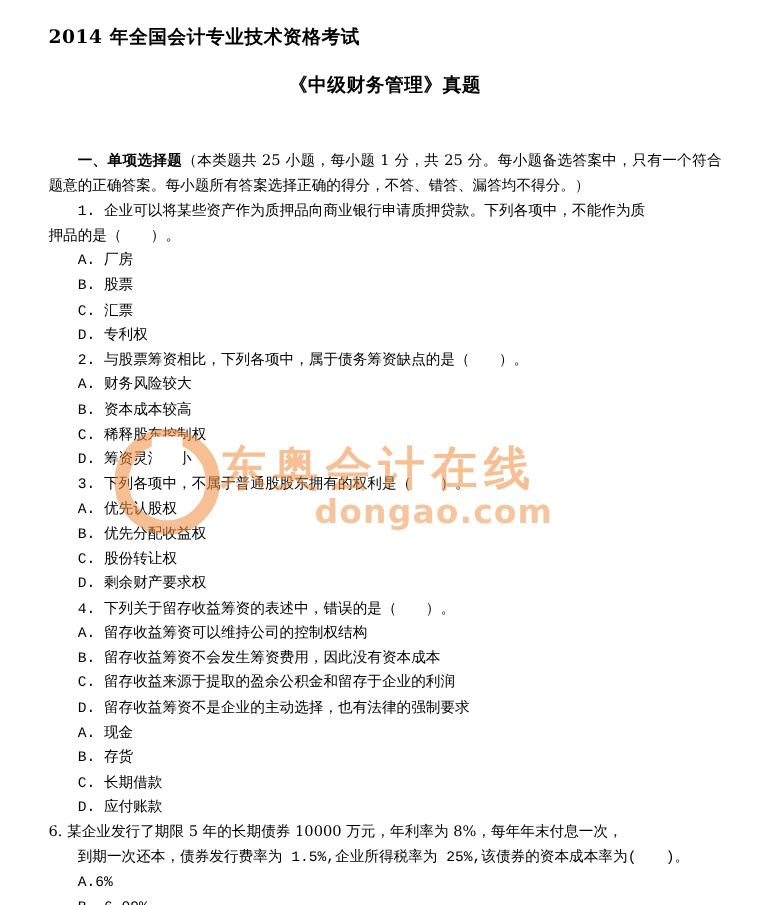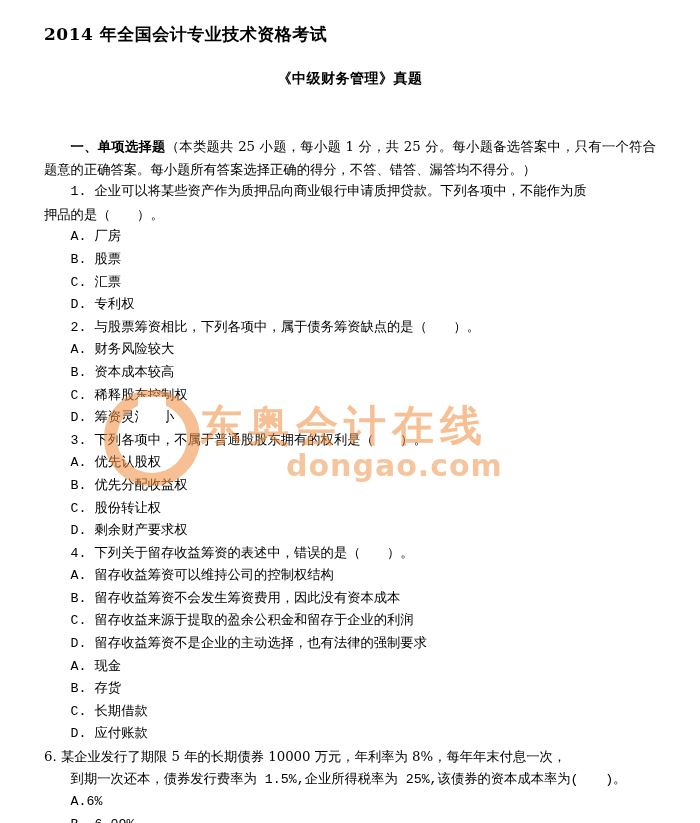--- a/index.html
+++ b/index.html
@@ -25,21 +25,21 @@
   .title-main {
     text-align: left;
     font-size: 17px;
     font-weight: bold;
     letter-spacing: 0.5px;
     margin: 6px 0 0 0;
     line-height: 28px;
   }
   .title-sub {
     text-align: center;
-    font-size: 14px;
+    font-size: 17px;
     font-weight: bold;
     letter-spacing: 0.5px;
     margin: 16px 0 0 0;
     line-height: 28px;
   }
   .body-text {
     margin-top: 20px;
     font-size: 13.3px;
     line-height: 22.6px;
     text-align: justify;

